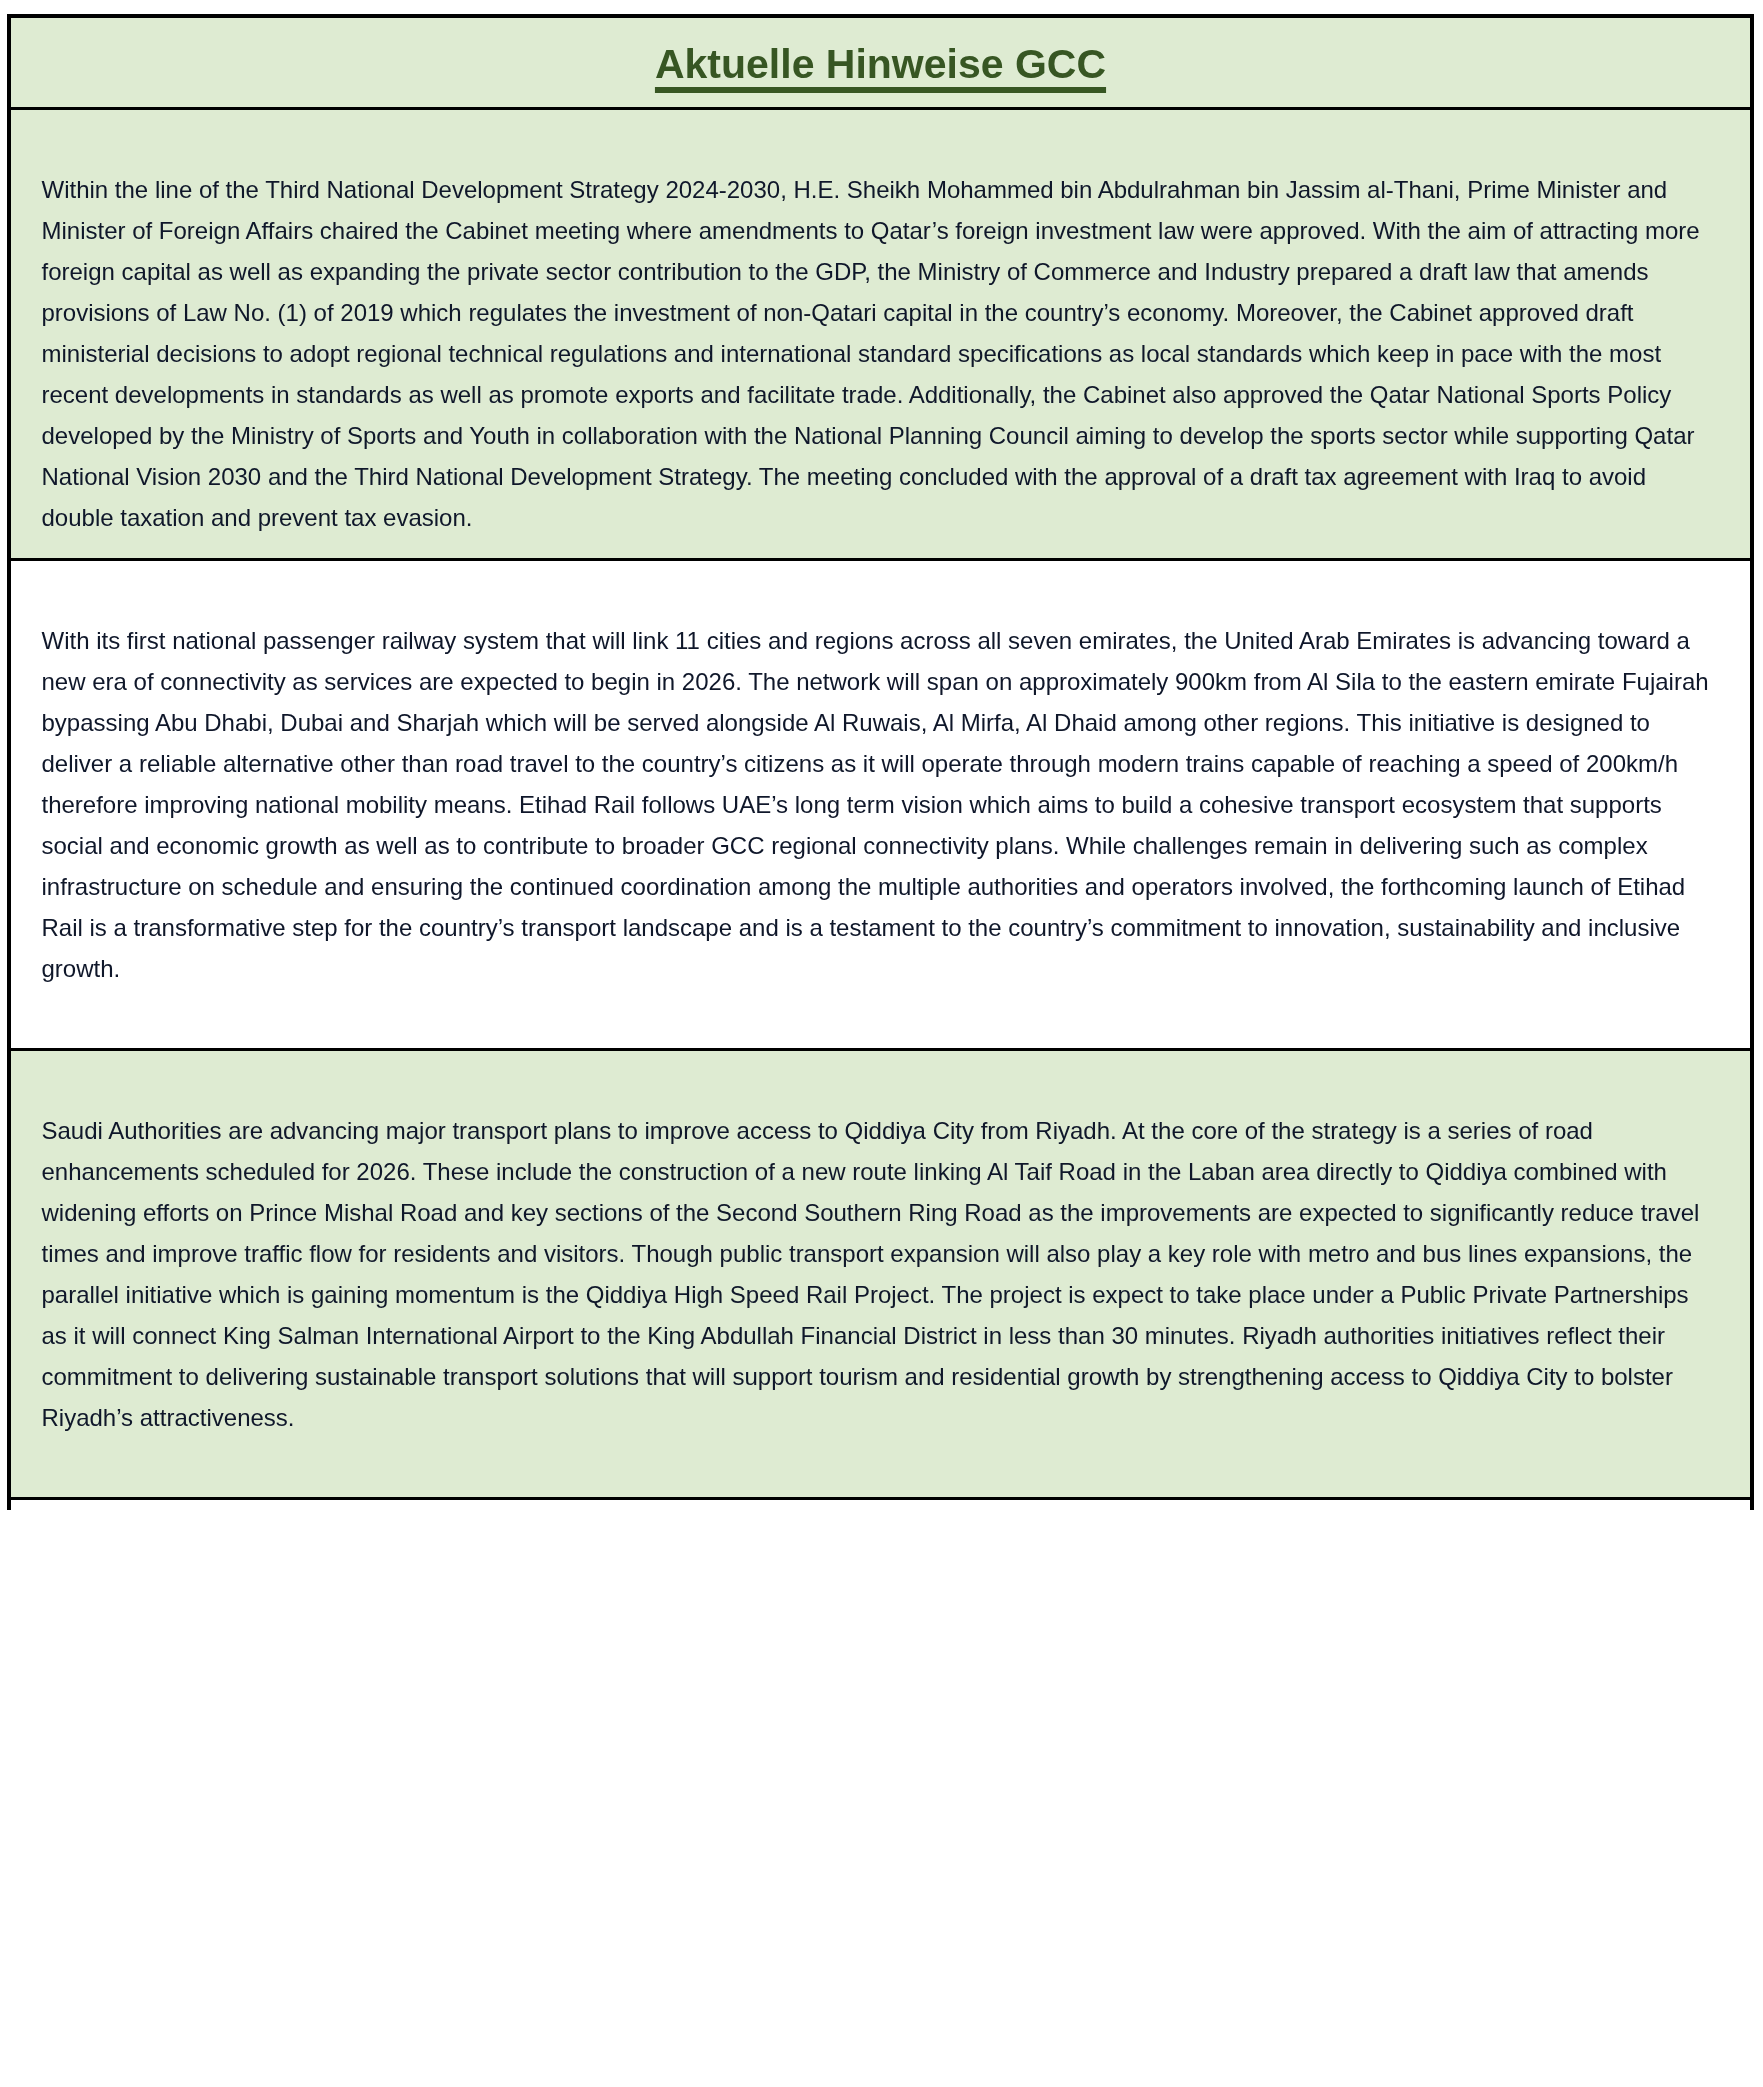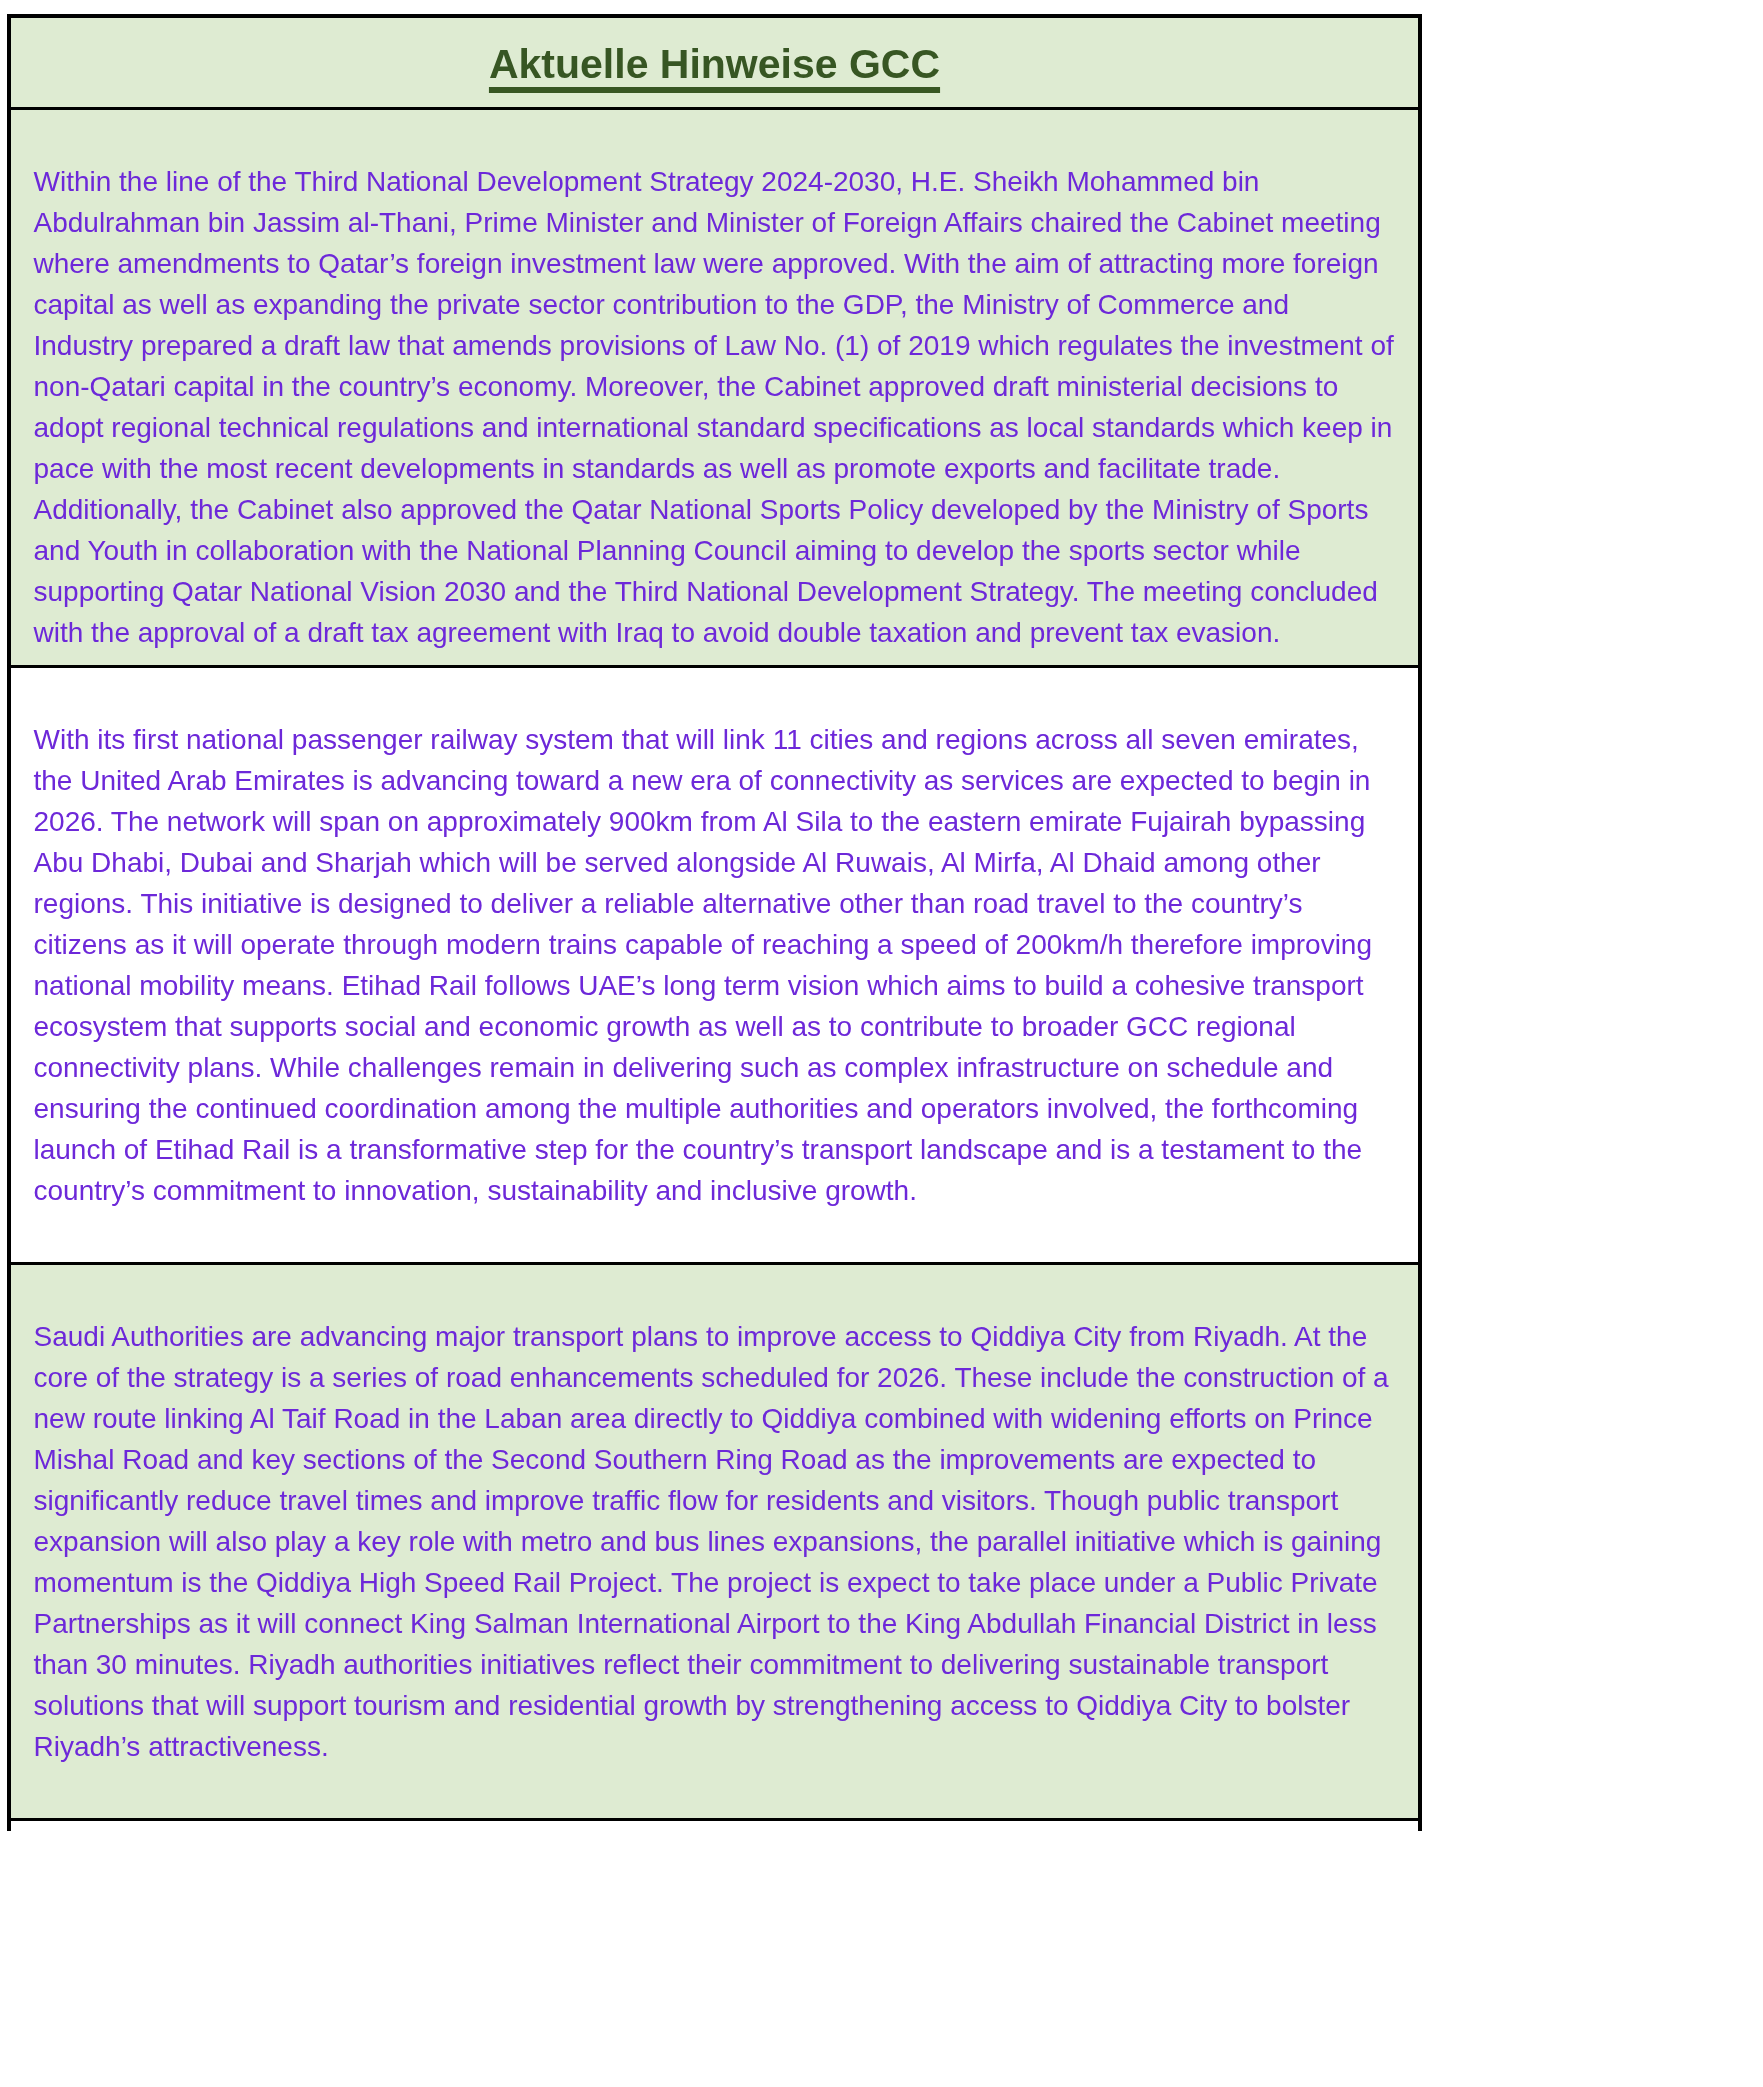--- a/index.html
+++ b/index.html
@@ -10,21 +10,21 @@
   body {
     width: 1764px;
     height: 2087px;
     overflow: hidden;
     font-family: "Liberation Sans", sans-serif;
     color: #000000;
   }
   .doc-table {
     box-sizing: border-box;
     margin: 14px 9.8px 0 7px;
-    width: 1415px;
+    width: 1747px;
     border: 4.4px solid #000000;
     border-bottom: none;
     background: #ffffff;
   }
   .row {
     box-sizing: border-box;
     border-bottom: 3.5px solid #000000;
     padding: 7px 21px 8.9px 19.5px;
   }
   .row.green { background: #deebd2; }
@@ -49,24 +49,24 @@
     font-size: 28px;
     line-height: 41px;
     font-weight: bold;
     color: #375623;
     text-decoration: underline;
     text-decoration-thickness: 3.5px;
     text-underline-offset: 5.3px;
   }
   .blank-line { height: 41px; }
   .section-body {
-    margin: 3px;
-    font-size: 28px;
+    margin: 11px;
+    font-size: 24px;
     line-height: 41px;
-    color: #6d28d9;
+    color: #0f172a;
   }
   .tail-gap { padding-bottom: 48px; }
   .next-row {
     height: 10.6px;
     background: #ffffff;
     border-bottom: none;
     padding: 0;
   }
 </style>
 </head>

